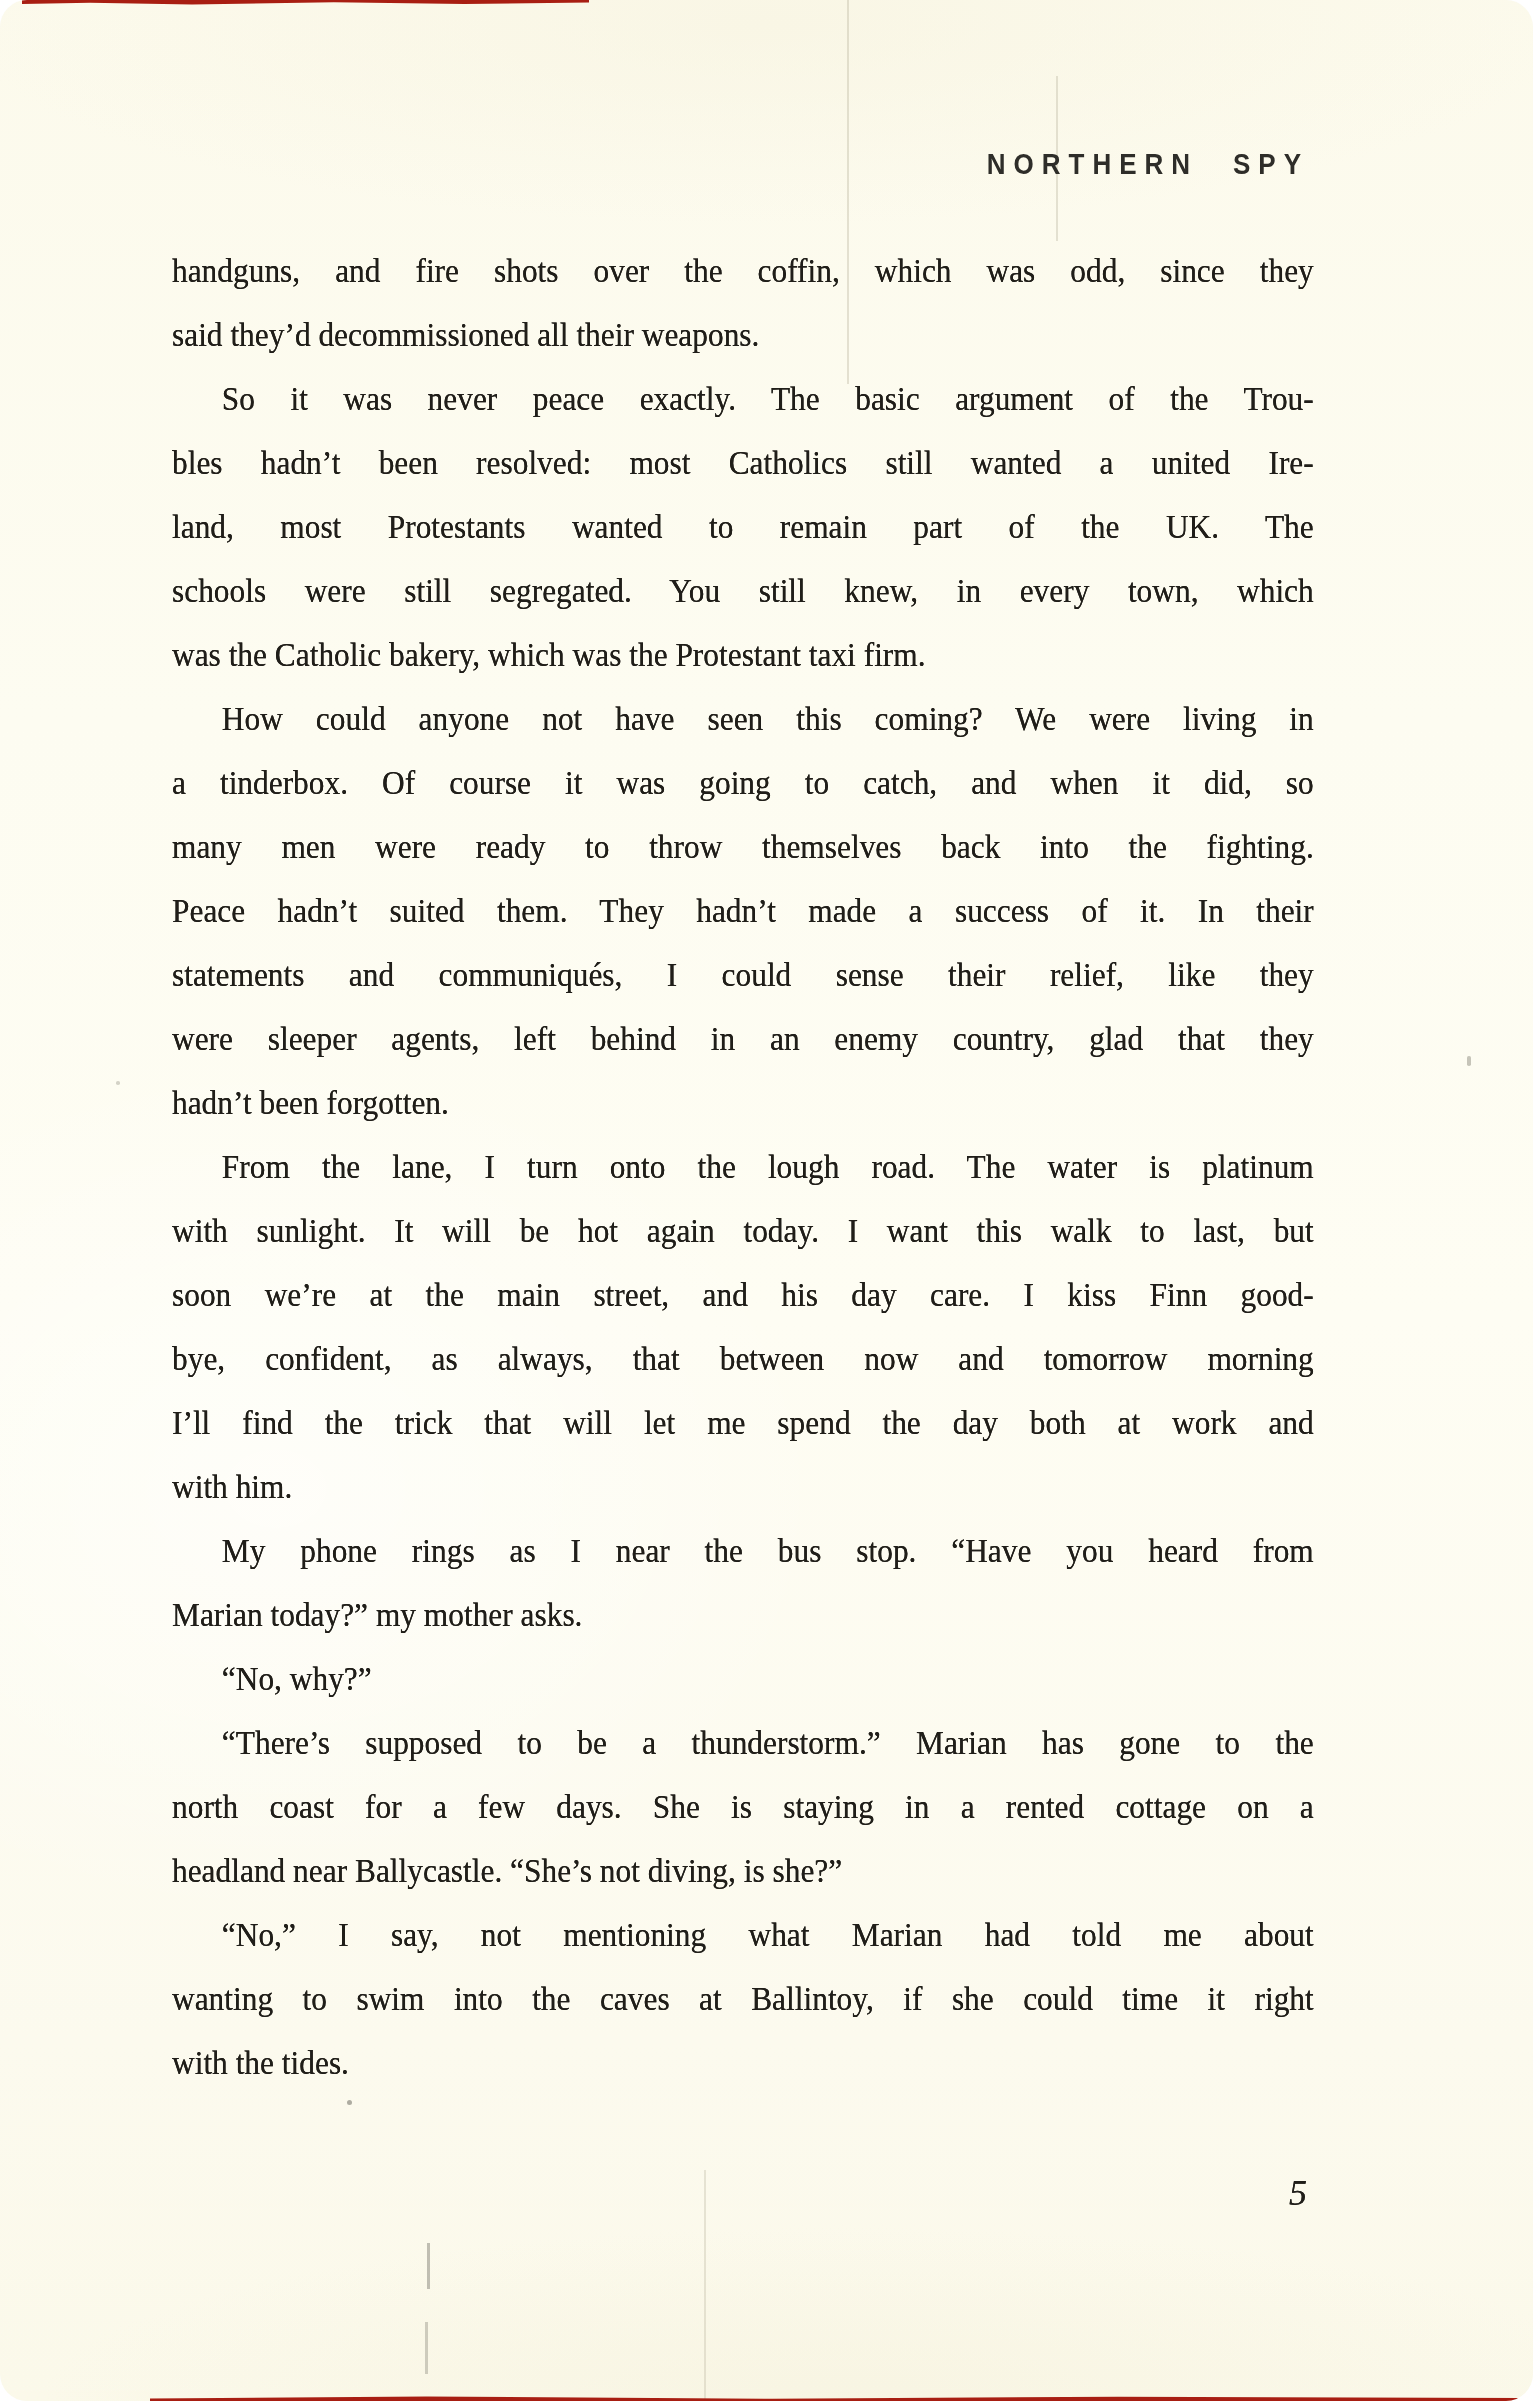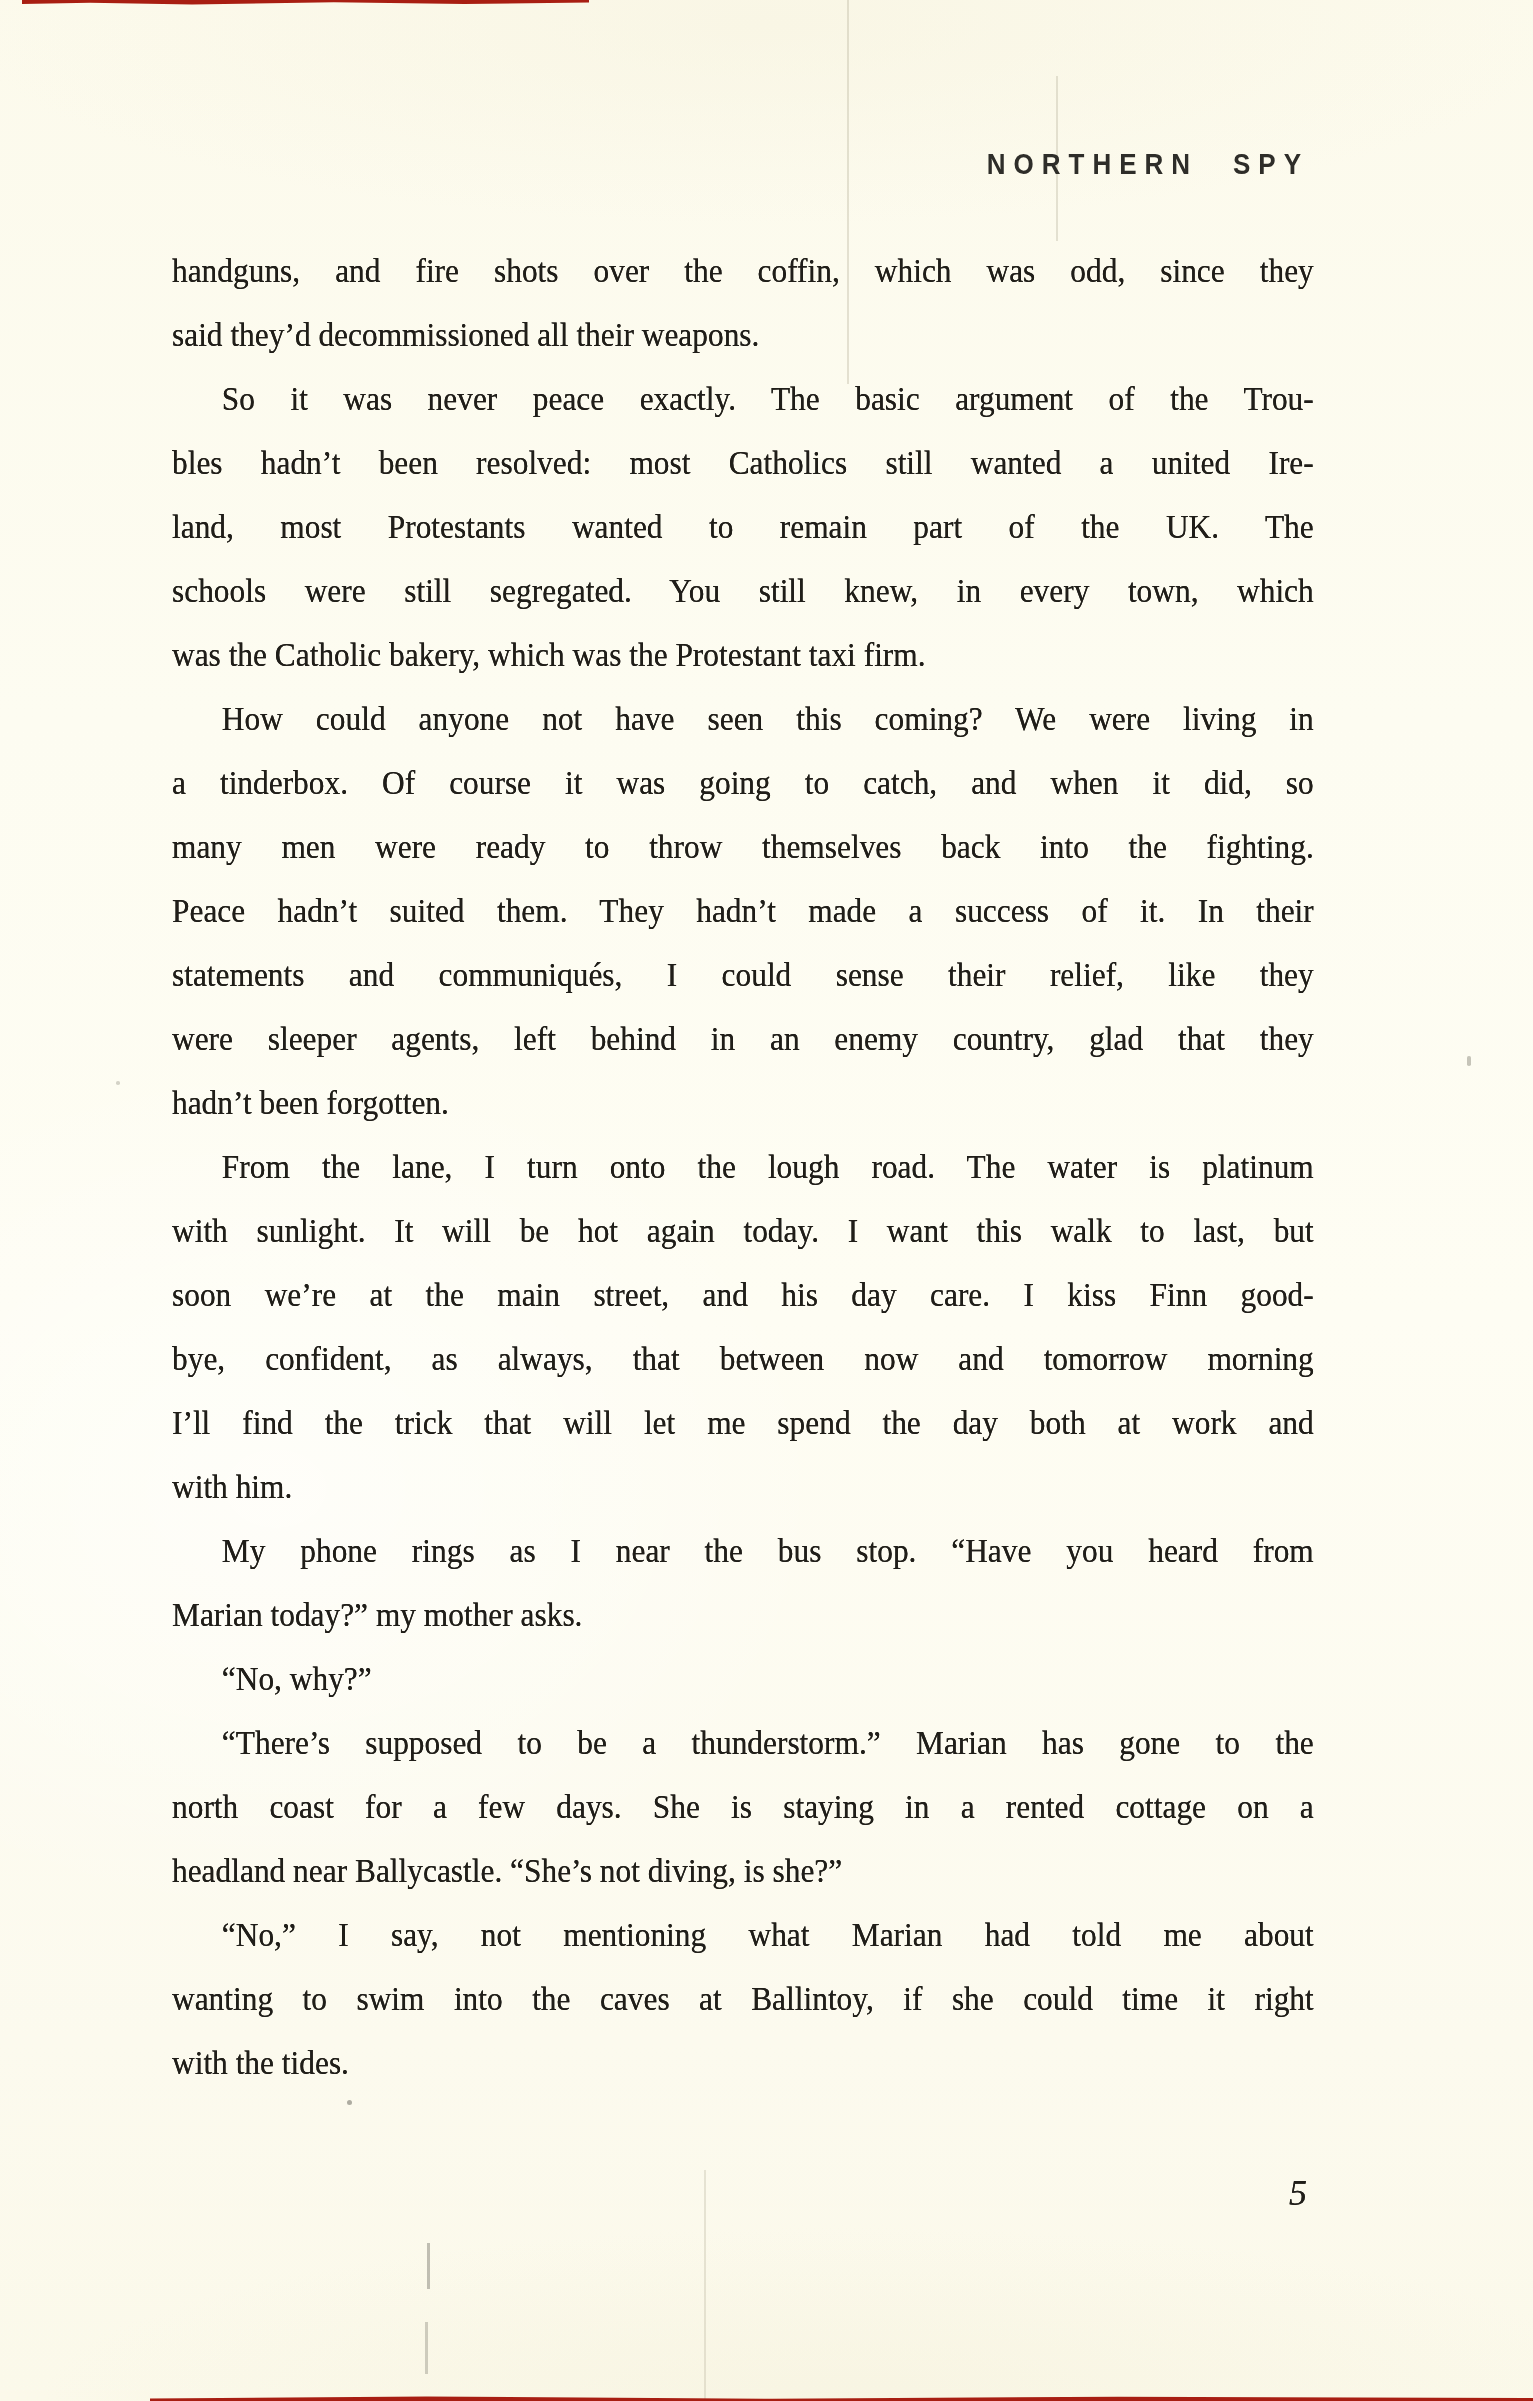--- a/index.html
+++ b/index.html
@@ -8,20 +8,21 @@
     width:1533px;
     height:2401px;
     overflow:hidden;
     background:
       radial-gradient(ellipse 804px 625px at 18% 62%, rgba(255,255,255,0.55), rgba(255,255,255,0) 70%),
       radial-gradient(ellipse 1072px 268px at 50% 1%, rgba(246,242,222,0.5), rgba(246,242,222,0) 75%),
       radial-gradient(ellipse 1072px 232px at 55% 100%, rgba(245,241,220,0.55), rgba(245,241,220,0) 75%),
       linear-gradient(180deg, #fcfaec 0%, #fdfcf1 30%, #fefdf3 55%, #fcfaee 85%, #fbf9ea 100%);
     background-color: var(--bg, #fdfcf0);
     font-family:"Liberation Serif","DejaVu Serif",serif;
+    border-radius:27px;
   }
 
   
   .running-header{
     position:absolute;
     top:147px;
     right:224px;
     font-family:"Liberation Sans","DejaVu Sans",sans-serif;
     font-weight:700;
     font-size:26px;

